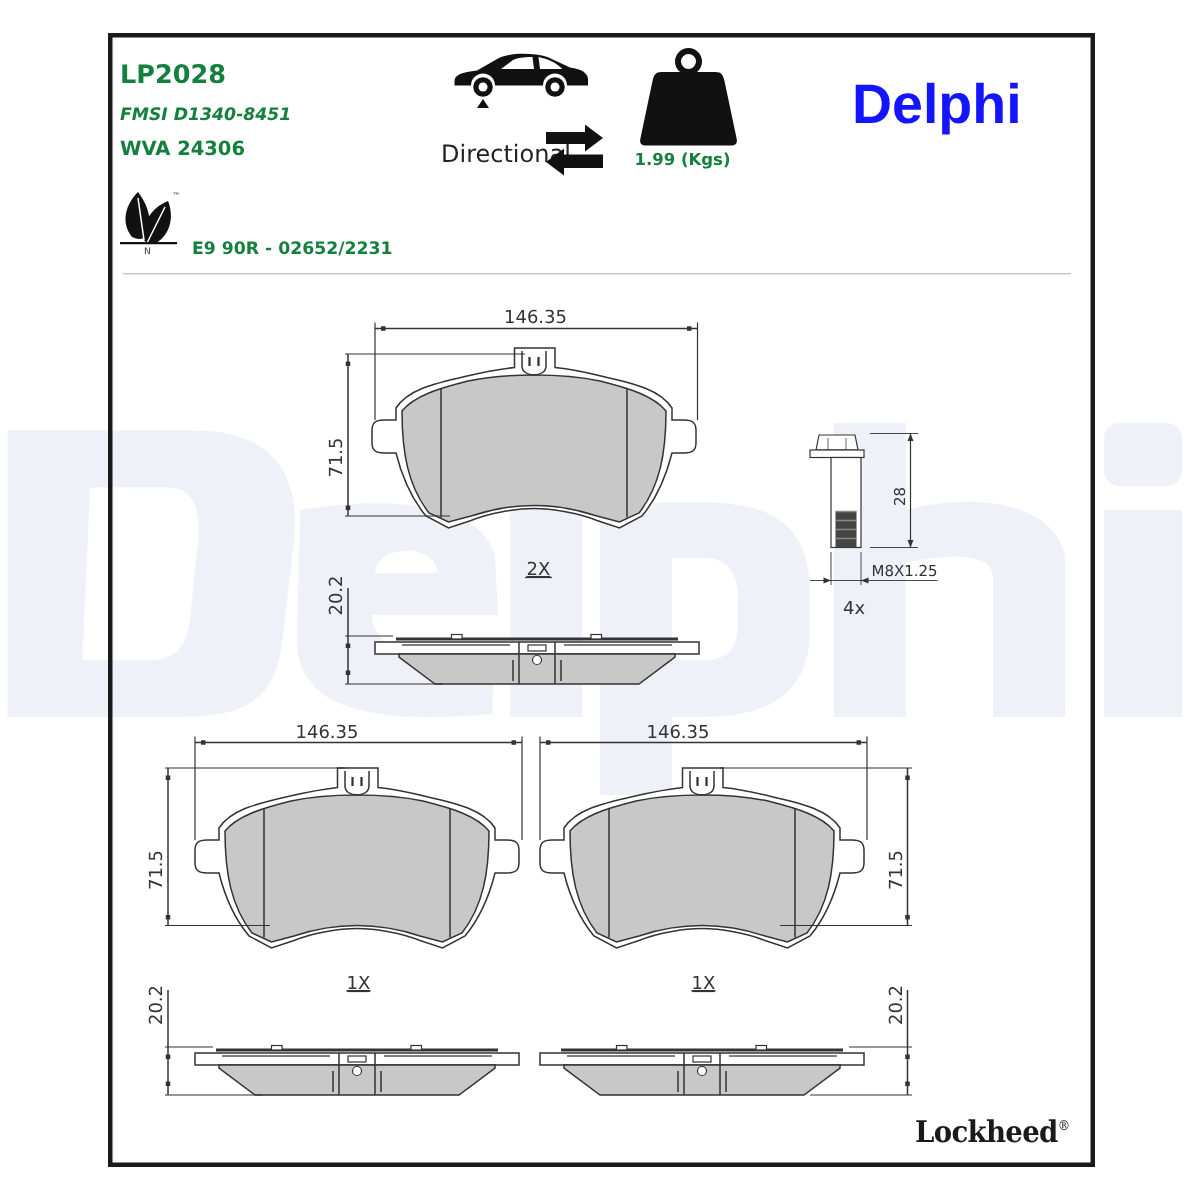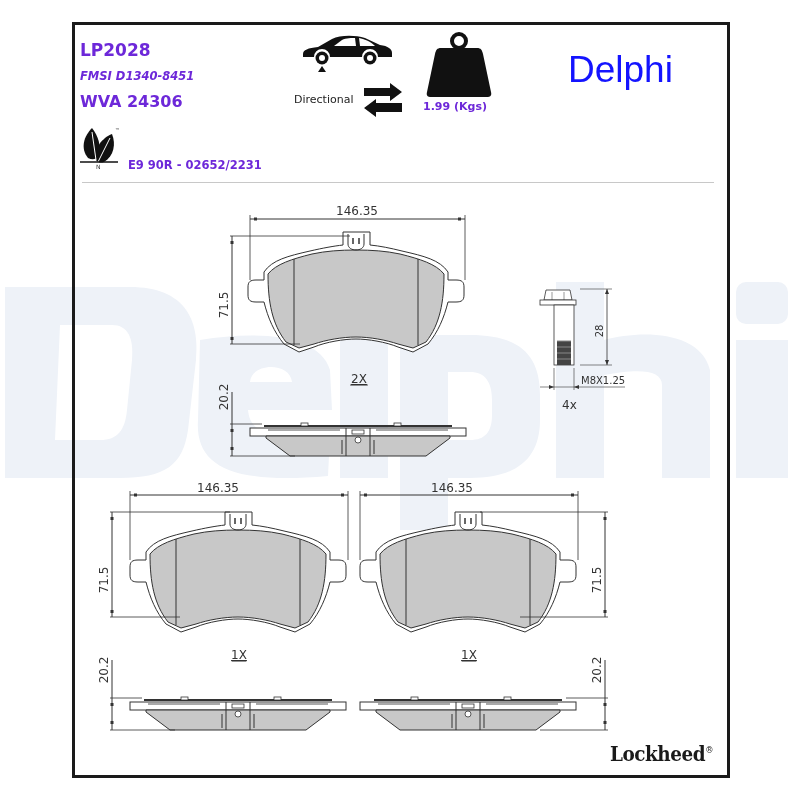--- a/index.html
+++ b/index.html
@@ -1,26 +1,26 @@
 <!DOCTYPE html>
 <html><head>
 <meta charset="utf-8">
 <style>
   html, body { margin:0; padding:0; background:#ffffff; }
   body { width:800px; height:800px; position:relative; overflow:hidden; font-family:"DejaVu Sans", sans-serif; }
   #watermark { position:absolute; left:0; top:0; width:800px; height:800px; z-index:0; }
   #frame { position:absolute; left:72px; top:22px; width:652px; height:750px; border:3px solid #1a1a1a; z-index:1; }
-  .hdr-text { position:absolute; font-family:"DejaVu Sans", sans-serif; font-weight:bold; color:#6d28d9; z-index:3; }
+  .hdr-text { position:absolute; font-family:"DejaVu Sans", sans-serif; font-weight:bold; color:#15803d; z-index:3; }
   #part-number { left:80px; top:40px; font-size:17px; }
   #fmsi { left:80px; top:69px; font-size:11.5px;font-style:italic; }
-  #wva { left:80px; top:92px; font-size:16px;text-align:center; }
+  #wva { left:80px; top:92px; font-size:13px;text-align:center; }
   #approval { left:128px; top:158px; font-size:11.5px; }
-  #directional-label { position:absolute; left:294px; top:93px; font-size:11px; color:#222; z-index:3;text-align:right; }
+  #directional-label { position:absolute; left:294px; top:93px; font-size:16px; color:#222; z-index:3;text-align:right; }
   #weight-label { left:423px; top:100px; font-size:11px; }
-  #brand-logo { position:absolute; left:568px; top:49px; font-family:"Liberation Sans", sans-serif; font-weight:normal; font-size:37px; color:#1414ff; letter-spacing:0px; z-index:3; }
+  #brand-logo { position:absolute; left:568px; top:49px; font-family:"Liberation Sans", sans-serif; font-weight:bold; font-size:37px; color:#1414ff; letter-spacing:0px; z-index:3; }
   #lockheed-logo { position:absolute; left:610px; top:742px; font-family:"DejaVu Serif", serif; font-weight:bold; font-size:20px; color:#1a1a1a; letter-spacing:-0.5px; transform:scaleX(0.92); transform-origin:left; z-index:3; }
   #lockheed-logo sup { font-size:9px; font-weight:normal; }
   #separator { position:absolute; left:82px; top:182px; width:632px; height:0; border-top:1px solid #c8c8c8; z-index:3; }
   #drawing { position:absolute; left:0; top:0; width:800px; height:800px; z-index:2; }
   .dim { font-family:"DejaVu Sans", sans-serif; font-size:12px; fill:#333; }
   .qty { font-family:"DejaVu Sans", sans-serif; font-size:12px; fill:#333; text-decoration:underline; }
   .icon { position:absolute; z-index:3; }
 </style>
 </head>
 <body>

